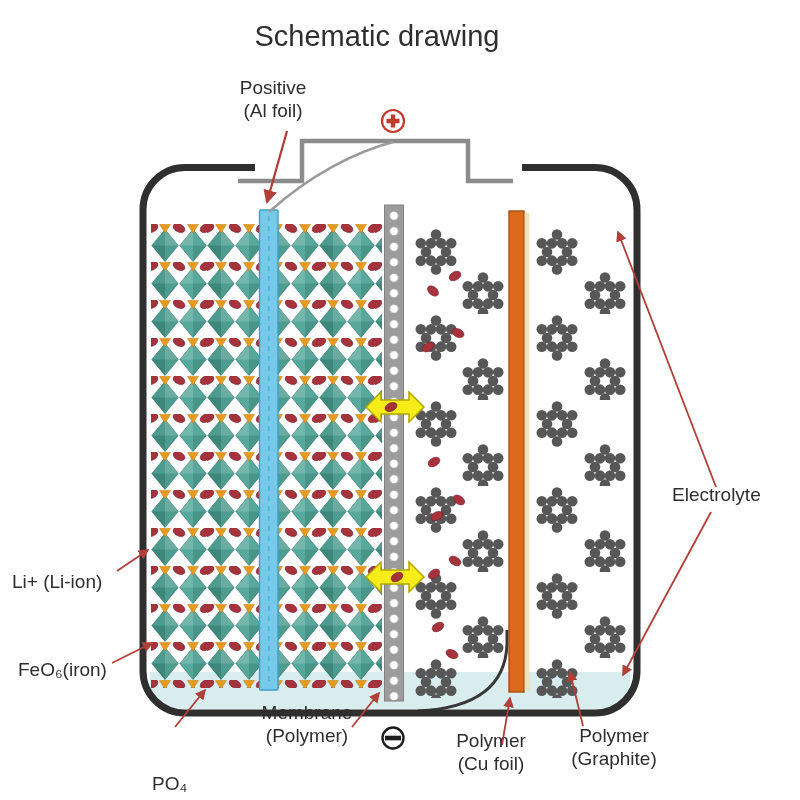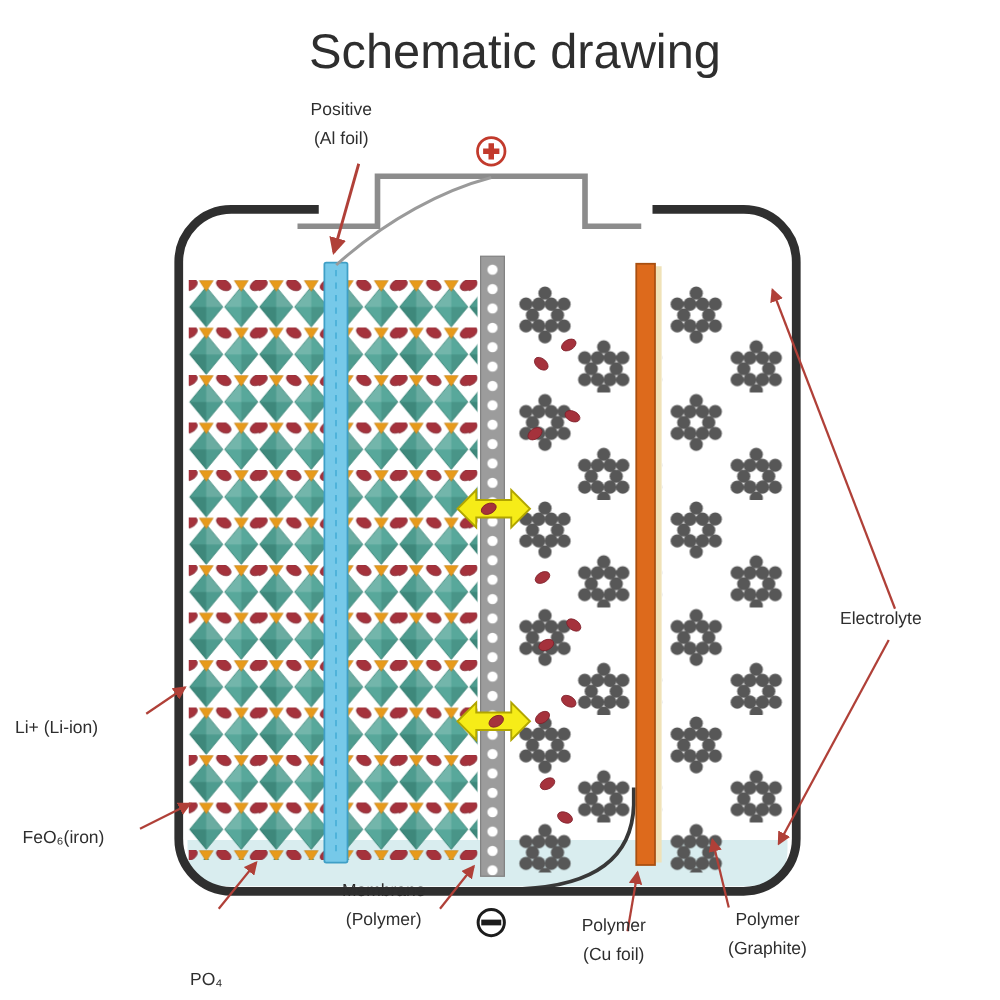--- a/index.html
+++ b/index.html
@@ -1,23 +1,23 @@
 <!DOCTYPE html>
 <html style="--text: #2e2e2e; --container: #2f2f2f; --cap: #8c8c8c; --connector: #9a9a9a; --al-foil: #76c9e9; --al-foil-edge: #3f9fc6; --cu-foil: #dd6a1c; --cu-foil-edge: #a84f10; --cu-foil-stripe: #f0e2b8; --membrane: #9c9c9c; --membrane-edge: #828282; --teal-a: #4e9c8f; --teal-b: #58a89b; --teal-edge: #2e7e70; --po4-orange: #e79a1b; --po4-edge: #c07a10; --li-ion-red: #a5323c; --li-ion-edge: #7c1f2a; --graphite: #575757; --ion-arrow-yellow: #f6ec18; --ion-arrow-edge: #b1a500; --label-arrow: #b04038; --terminal-pos: #c23a2c; --terminal-neg: #1c1c1c; --liquid: #d9edef;"><head>
 <meta charset="utf-8">
 <style>
   html,body{margin:0;padding:0;background:#ffffff;}
   .fig{
     position:relative;width:800px;height:800px;background:#fff;overflow:hidden;
     font-family:"Liberation Sans","DejaVu Sans",sans-serif;color:var(--text,#2e2e2e);
   }
   .fig svg{position:absolute;left:0;top:0;}
-  .lab{position:absolute;font-size:14px;line-height:23px;white-space:nowrap;color:var(--text,#2e2e2e);}
+  .lab{position:absolute;font-size:19px;line-height:23px;white-space:nowrap;color:var(--text,#2e2e2e);}
   .lab.center{transform:translateX(-50%);text-align:center;}
-  .title{position:absolute;font-size:39px;transform:translateX(-50%);white-space:nowrap;color:var(--text,#2e2e2e);margin-left:35px;}
+  .title{position:absolute;font-size:29px;transform:translateX(-50%);white-space:nowrap;color:var(--text,#2e2e2e);}
   
   .st-case{fill:none;stroke:var(--container,#2f2f2f);stroke-width:7;}
   .st-cap{fill:none;stroke:var(--cap,#8c8c8c);stroke-width:4.5;}
   .st-posconn{fill:none;stroke:var(--connector,#9a9a9a);stroke-width:2.4;}
   .st-negconn{fill:none;stroke:#383838;stroke-width:3;}
   .f-al{fill:var(--al-foil,#76c9e9);stroke:var(--al-foil-edge,#3f9fc6);stroke-width:1.4;}
   .f-cu{fill:var(--cu-foil,#dd6a1c);stroke:var(--cu-foil-edge,#a84f10);stroke-width:1.4;}
   .f-custripe{fill:var(--cu-foil-stripe,#f0e2b8);}
   .f-mem{fill:var(--membrane,#9c9c9c);}
   .f-tealA{fill:var(--teal-a,#4e9c8f);stroke:var(--teal-edge,#2e7e70);stroke-width:0.7;}

